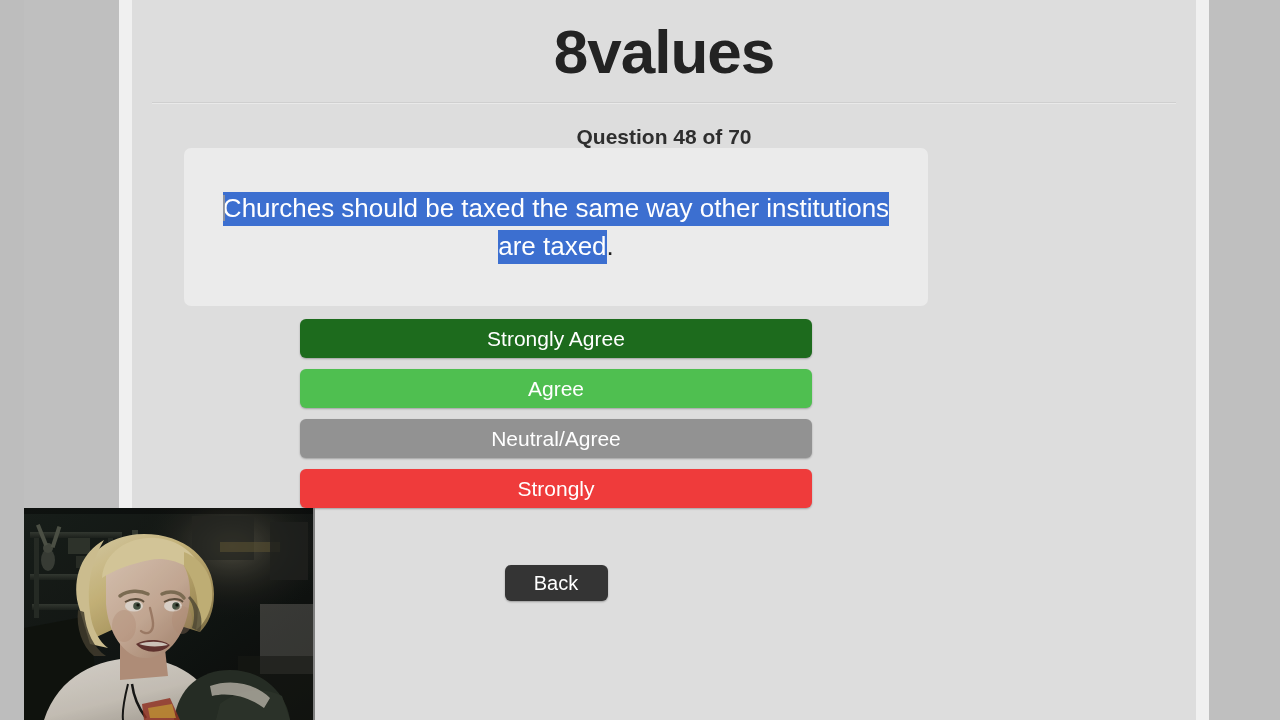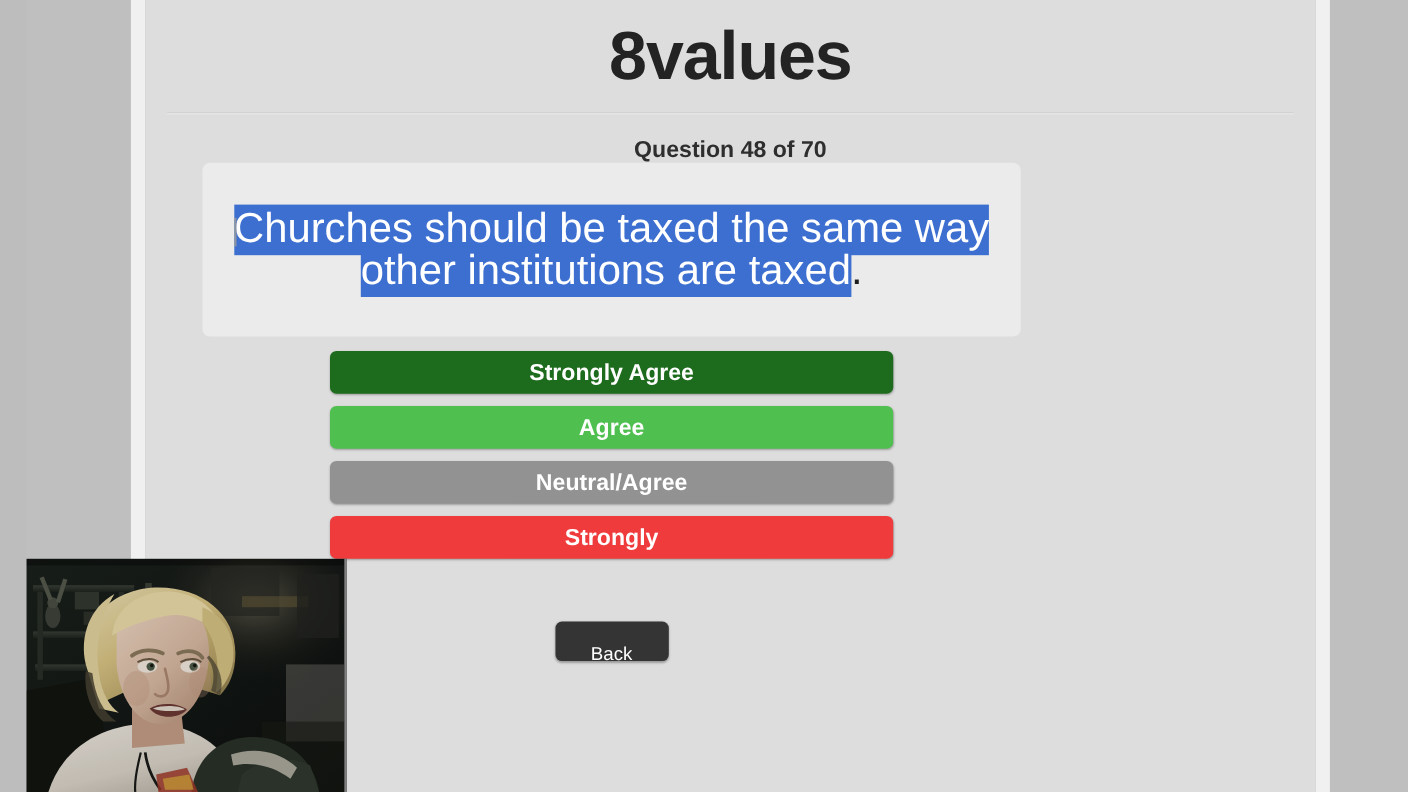--- a/index.html
+++ b/index.html
@@ -96,21 +96,21 @@
     border-radius: 7px;
     display: flex;
     align-items: center;
     justify-content: center;
   }
 
   .question-text {
     margin: 0;
     width: 690px;
     text-align: center;
-    font-size: 38px;
+    font-size: 26px;
     line-height: 38px;
     color: #1d1d1d;
     font-weight: normal;
   }
 
   .sel {
     background: #3c6fd0;
     color: #ffffff;
     box-decoration-break: clone;
     -webkit-box-decoration-break: clone;
@@ -144,46 +144,45 @@
     border: 0;
     border-radius: 6px;
     color: #ffffff;
     font-family: "Liberation Sans", sans-serif;
     font-size: 21px;
     line-height: 39px;
     text-align: center;
     cursor: pointer;
     padding: 0;
     box-shadow: 0 1px 2px rgba(0,0,0,.28);
-    font-weight: bold;
   }
 
   .back-wrap {
     position: absolute;
     left: 276px;
     top: 565px;
     width: 512px;
     text-align: center;
   }
 
   .back-btn {
     display: inline-block;
     box-sizing: border-box;
     min-width: 103px;
     height: 36px;
     border: 0;
     border-radius: 6px;
     background: #343434;
     color: #ffffff;
     font-family: "Liberation Sans", sans-serif;
-    font-size: 17px;
+    font-size: 20px;
     line-height: 36px;
     text-align: center;
     cursor: pointer;
-    padding: 12px 18px;
+    padding: 0 18px;
     box-shadow: 0 1px 2px rgba(0,0,0,.3);
   }
 
   
   .webcam {
     position: absolute;
     left: 0;
     top: 508px;
     width: 289px;
     height: 212px;

